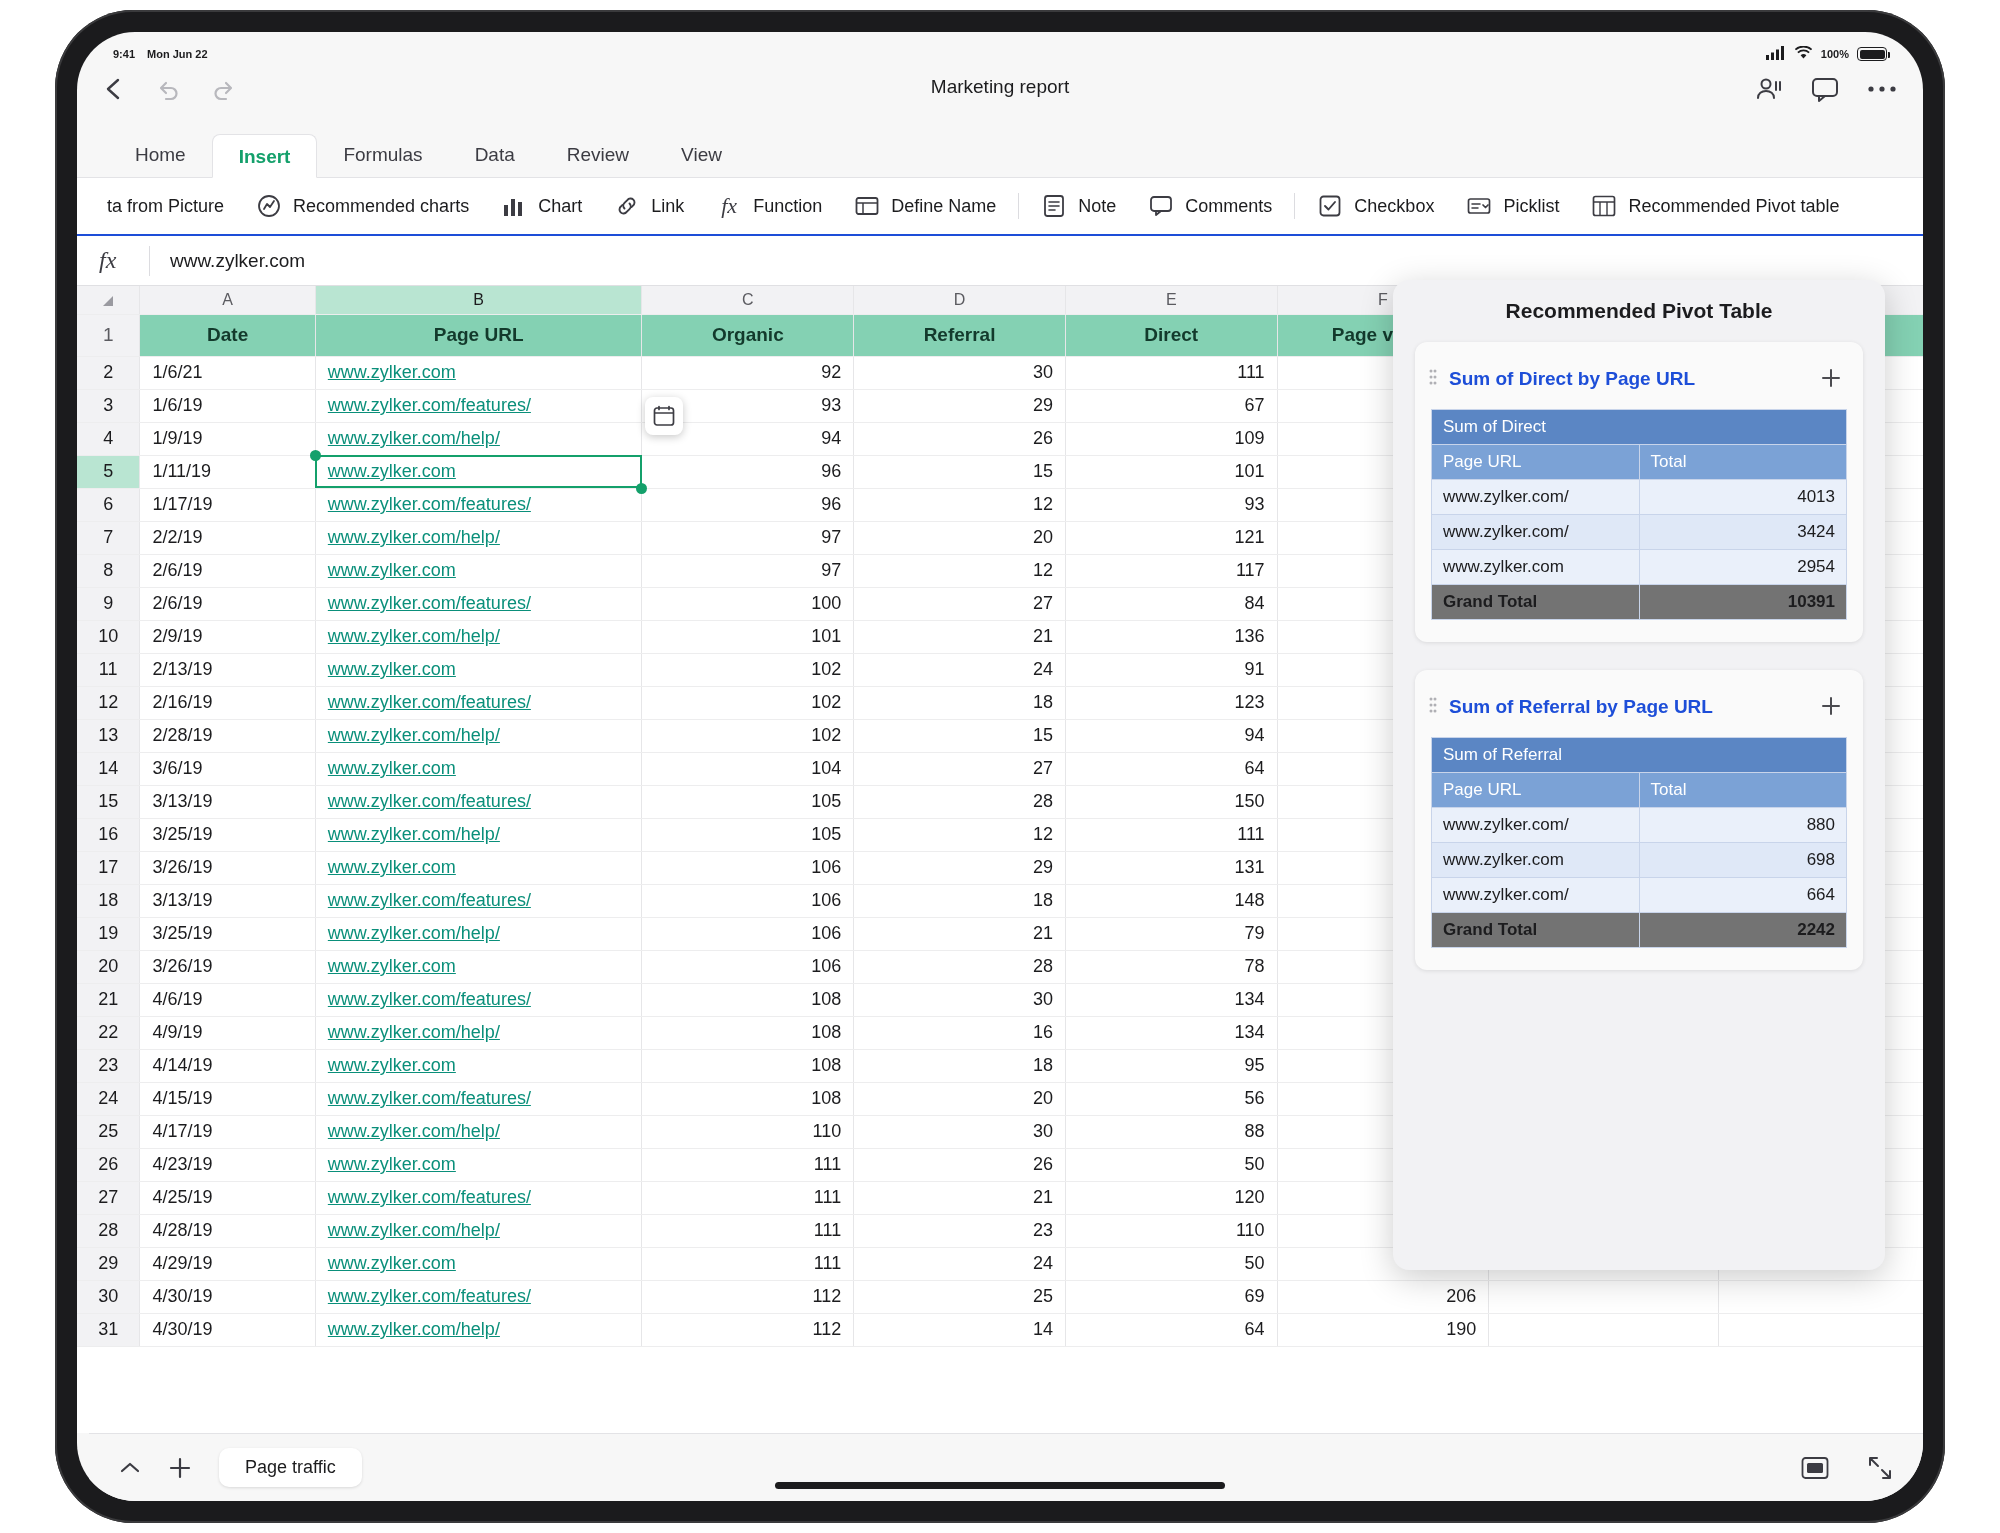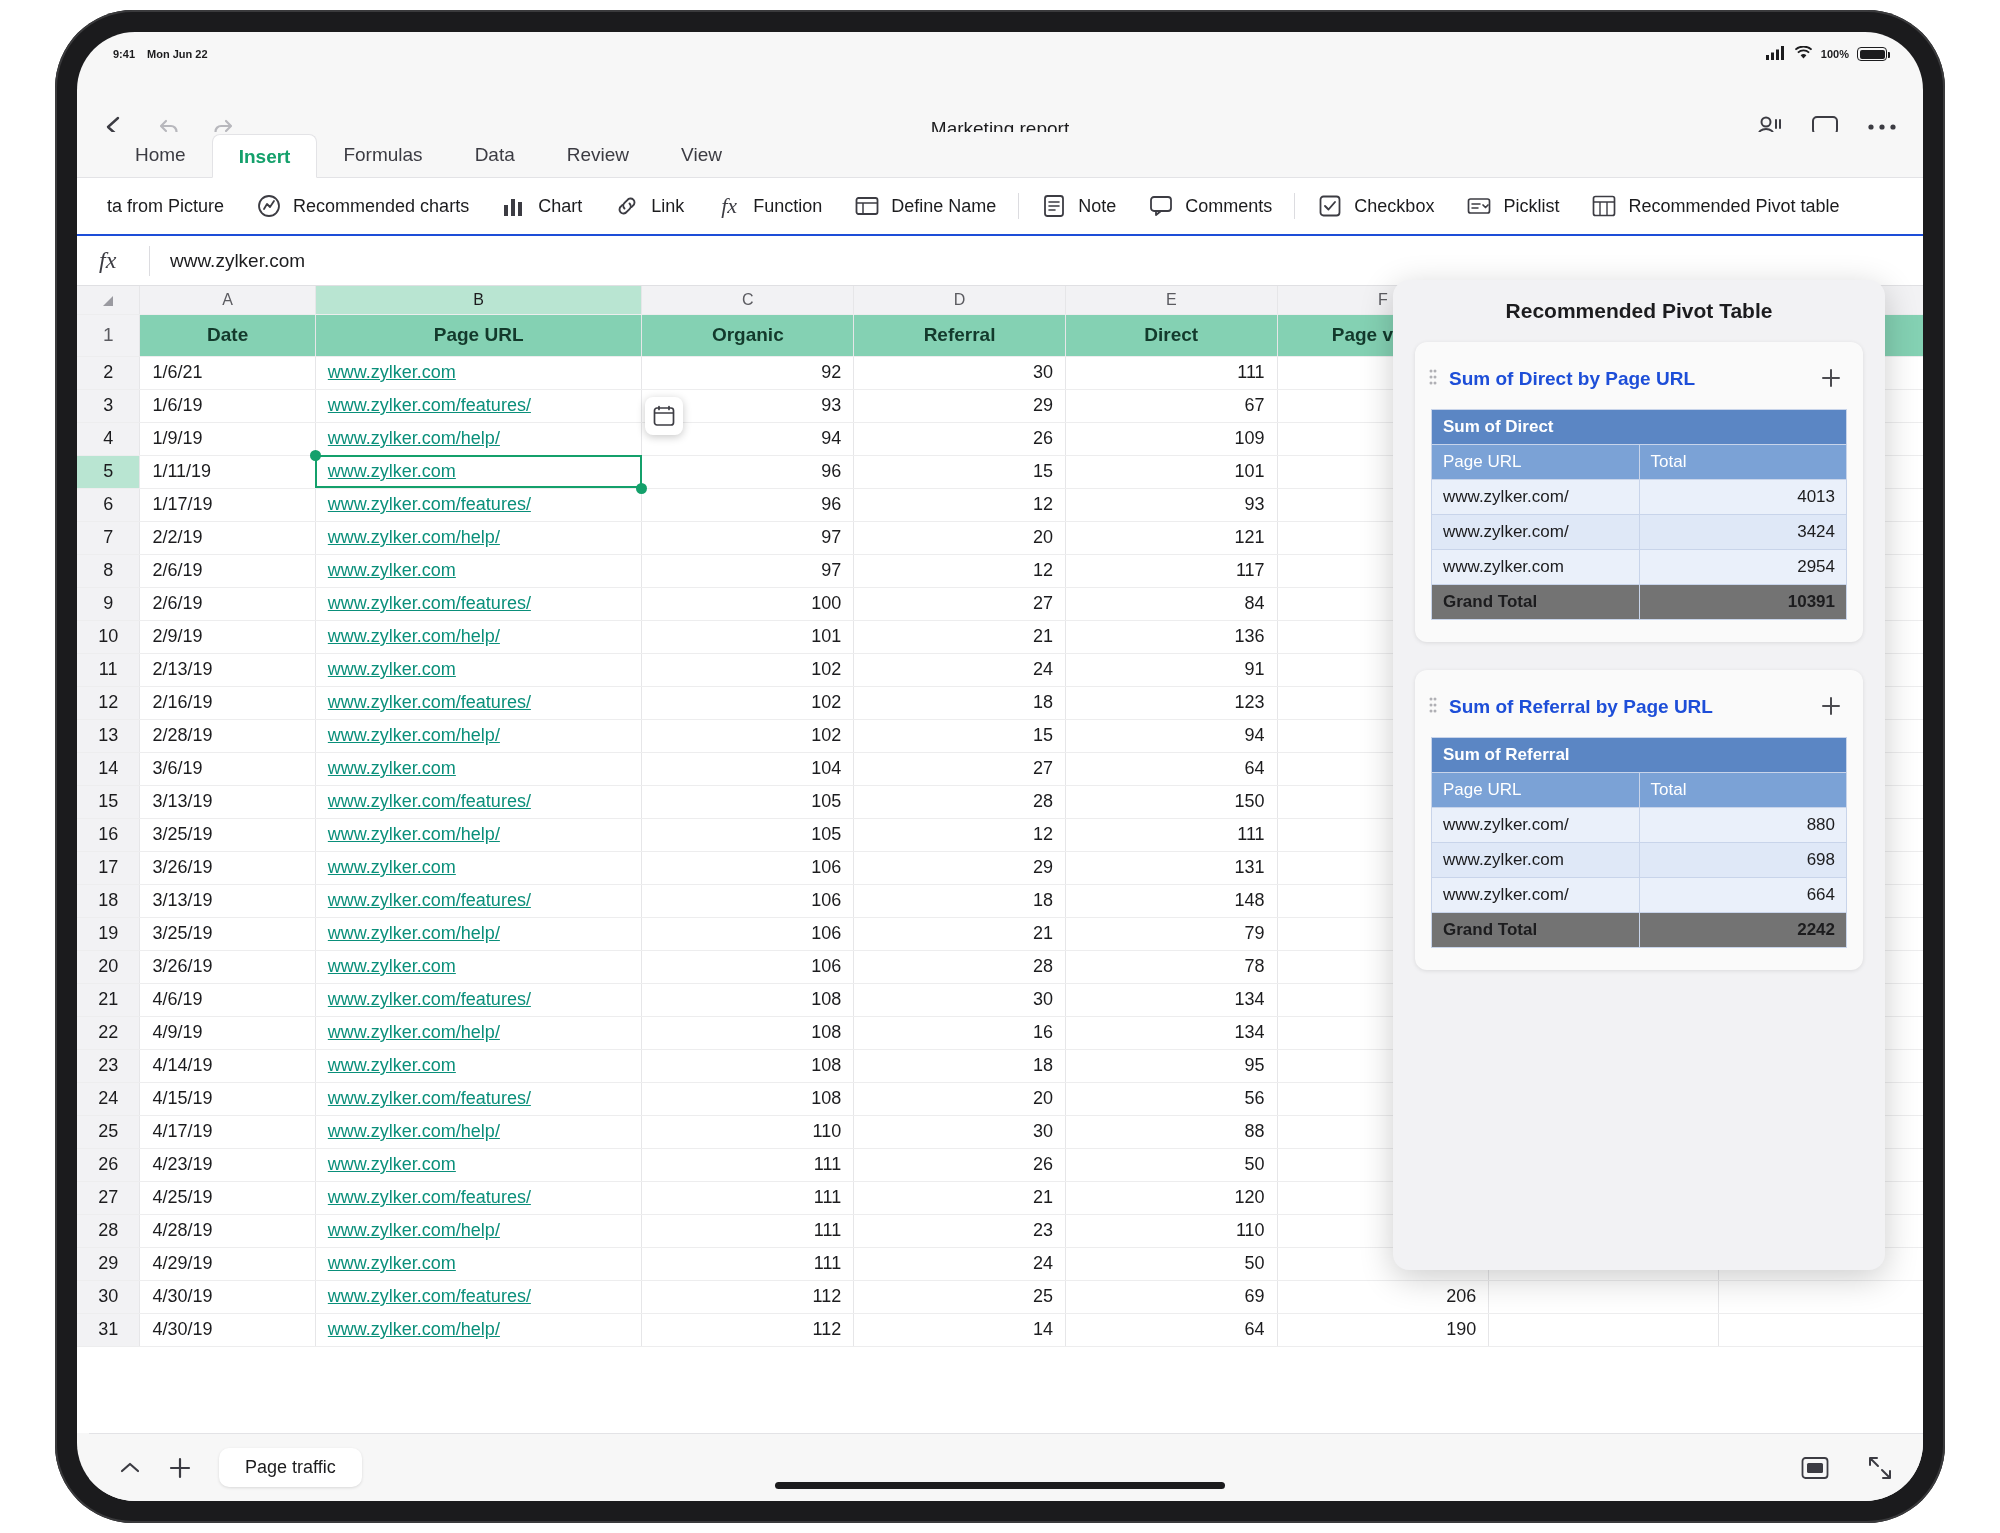--- a/index.html
+++ b/index.html
@@ -47,22 +47,22 @@
     position: relative; display: inline-block;
   }
   .battery::after {
     content: ""; position: absolute; right: -4px; top: 4px;
     width: 2.4px; height: 6px; background: #1c1c1e; border-radius: 0 1px 1px 0;
   }
   .battery i { position: absolute; left: 1.5px; top: 1.5px; bottom: 1.5px; right: 1.5px; background: #1c1c1e; border-radius: 2px; display:block; }
 
   
   .titlebar {
-    position: absolute; top: 52px; left: 0; right: 0; height: 56px;
-    display: flex; align-items: flex-end; padding: 0 26px;
+    position: absolute; top: 44px; left: 0; right: 0; height: 56px;
+    display: flex; align-items: flex-start; padding: 0 26px;
   }
   .tb-left { display: flex; align-items: center; gap: 30px; }
   .tb-right { display: flex; align-items: center; gap: 28px; margin-left: auto; }
   .doc-title {
     position: absolute; left: 0; right: 0; text-align: center;
     font-size: 19px; color: #1c1c1e;
     pointer-events: none;
   }
   .icon-btn { color: #3c3c43; cursor: pointer; display: flex; align-items: center; }
   .icon-grey { color: #b8b8bd; }
@@ -190,21 +190,21 @@
   .pivot-card {
     margin: 0 22px 28px 22px; background: #fafafa; border-radius: 12px;
     box-shadow: 0 1px 4px rgba(0,0,0,.10); padding: 16px 0 22px 0;
   }
   .pc-head { display: flex; align-items: center; padding: 8px 20px 18px 14px; gap: 12px; }
   .grip { color: #b0b0b5; font-size: 16px; letter-spacing: -1px; line-height: 8px; }
   .pc-title { font-size: 19px; font-weight: 600; color: #1d4ed8; flex: 1; }
   .plus { font-size: 28px; color: #4b4b50; line-height: 20px; cursor: pointer; }
   table.pvt { border-collapse: collapse; width: 416px; margin: 0 auto; table-layout: fixed; }
   table.pvt td { font-size: 17px; padding: 7px 11px; border: 1px solid #c8d4ea; color: #1c1c1e; }
-  .pvt-top { background: #5b86c4; color: #fff !important; font-weight: 700; margin-top: 28px; }
+  .pvt-top { background: #5b86c4; color: #fff !important; font-weight: 400; margin-top: 28px; }
   .pvt-sub { background: #7ba2d6; color: #fff !important; }
   .pvt-row { background: #eaf0fa; }
   .pvt-alt { background: #dfe8f7; }
   .pvt-total { background: #737373; font-weight: 600; margin-left: 8px; }
   .r { text-align: right; }
   .w160 { width: 160px; }
 </style>
 </head>
 <body>
 

